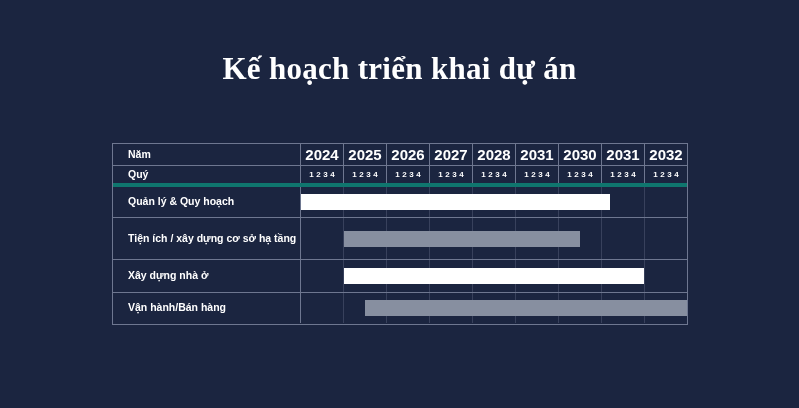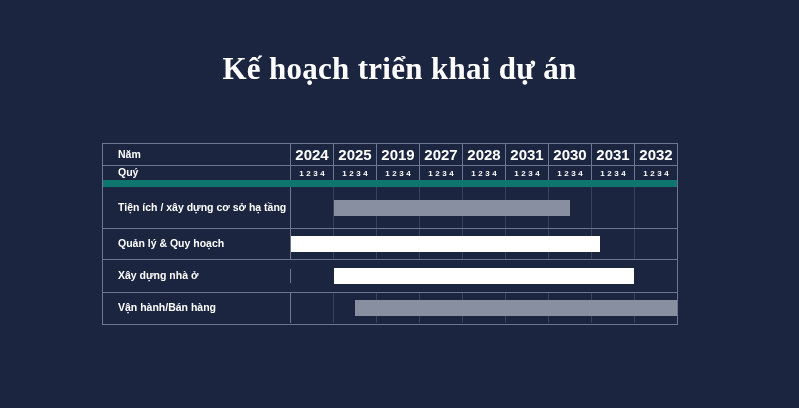--- a/index.html
+++ b/index.html
@@ -34,21 +34,21 @@
     font-weight: 700;
     color: #ffffff;
     letter-spacing: 0.3px;
     line-height: 1.1;
     white-space: nowrap;
   }
 
   
   #gantt {
     position: absolute;
-    left: 102px;
+    left: 112px;
     top: 143px;
     width: 576px;
     height: 182px;
     border: 1px solid #6e7790;
     box-sizing: border-box;
   }
 
   .grow {
     display: flex;
     box-sizing: border-box;
@@ -75,21 +75,21 @@
     box-sizing: border-box;
   }
 
   
   #row-year {
     height: 22px;
     border-bottom: 1px solid #6e7790;
   }
   #row-quarter {
     height: 21px;
-    border-bottom: 7px solid #0f766e;
+    border-bottom: 4px solid #0f766e;
   }
 
   #row-year .label-cell,
   #row-quarter .label-cell {
     align-items: center;
   }
 
   .year-head,
   .quarter-head {
     display: flex;
@@ -126,21 +126,21 @@
   .q-cell:last-child { border-right: none; }
 
   
   .body-row {
     border-bottom: 1px solid #6e7790;
   }
   .body-row:last-child { border-bottom: none; }
 
   #row-task-0 { height: 31px; }
   #row-task-1 { height: 42px; }
-  #row-task-2 { height: 33px; align-items: center; }
+  #row-task-2 { height: 33px; }
   #row-task-3 { height: 30px; justify-content: space-between; }
 
   
   .gridlines {
     position: absolute;
     inset: 0;
     display: flex;
     pointer-events: none;
   }
   .gridlines > i {
@@ -167,21 +167,21 @@
   <div id="title">Kế hoạch triển khai dự án</div>
 
   <div id="gantt">
 
     <div class="grow" id="row-year">
       <div class="label-cell">Năm</div>
       <div class="track-cell">
         <div class="year-head" id="year-head">
             <div class="year-cell">2024</div>
             <div class="year-cell">2025</div>
-            <div class="year-cell">2019</div>
+            <div class="year-cell">2026</div>
             <div class="year-cell">2027</div>
             <div class="year-cell">2028</div>
             <div class="year-cell">2031</div>
             <div class="year-cell">2030</div>
             <div class="year-cell">2031</div>
             <div class="year-cell">2032</div>
           </div>
       </div>
     </div>
 
@@ -240,56 +240,56 @@
             <div class="q-cell">
               <span>1</span>
               <span>2</span>
               <span>3</span>
               <span>4</span>
             </div>
           </div>
       </div>
     </div>
 
+    <div class="grow body-row" id="row-task-0">
+      <div class="label-cell">Quản lý &amp; Quy hoạch</div>
+      <div class="track-cell">
+        <div class="gridlines">
+            <i></i>
+            <i></i>
+            <i></i>
+            <i></i>
+            <i></i>
+            <i></i>
+            <i></i>
+            <i></i>
+            <i></i>
+          </div>
+        <div class="bar white" style="left: 0%; width: 80%; background: rgb(255, 255, 255);"></div>
+      </div>
+    </div>
+
     <div class="grow body-row" id="row-task-1">
       <div class="label-cell">Tiện ích / xây dựng cơ sở hạ tầng</div>
       <div class="track-cell">
         <div class="gridlines">
             <i></i>
             <i></i>
             <i></i>
             <i></i>
             <i></i>
             <i></i>
             <i></i>
             <i></i>
             <i></i>
           </div>
         <div class="bar gray" style="left: 11.1111%; width: 61.1111%; background: rgb(135, 143, 160);"></div>
       </div>
     </div>
 
-    <div class="grow body-row" id="row-task-0">
-      <div class="label-cell">Quản lý &amp; Quy hoạch</div>
-      <div class="track-cell">
-        <div class="gridlines">
-            <i></i>
-            <i></i>
-            <i></i>
-            <i></i>
-            <i></i>
-            <i></i>
-            <i></i>
-            <i></i>
-            <i></i>
-          </div>
-        <div class="bar white" style="left: 0%; width: 80%; background: rgb(255, 255, 255);"></div>
-      </div>
-    </div>
-
     <div class="grow body-row" id="row-task-2">
       <div class="label-cell">Xây dựng nhà ở</div>
       <div class="track-cell">
         <div class="gridlines">
             <i></i>
             <i></i>
             <i></i>
             <i></i>
             <i></i>
             <i></i>

